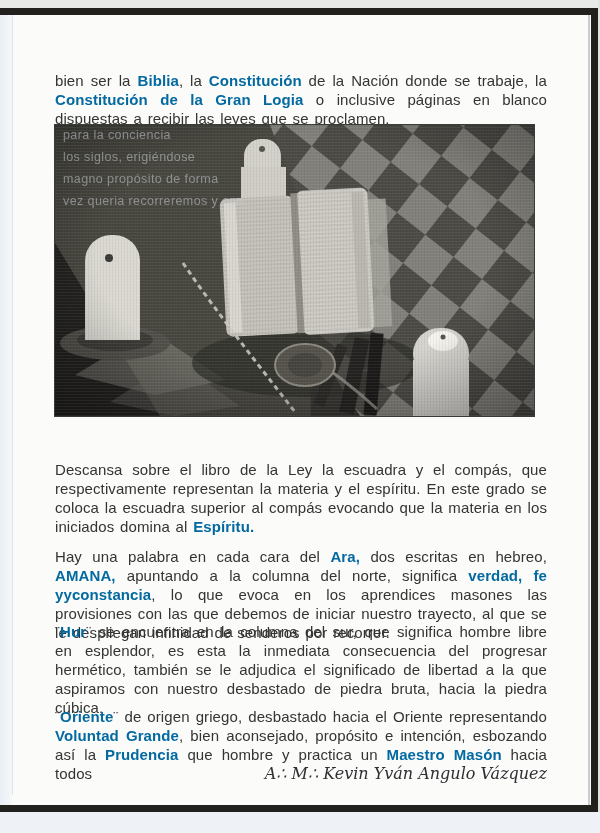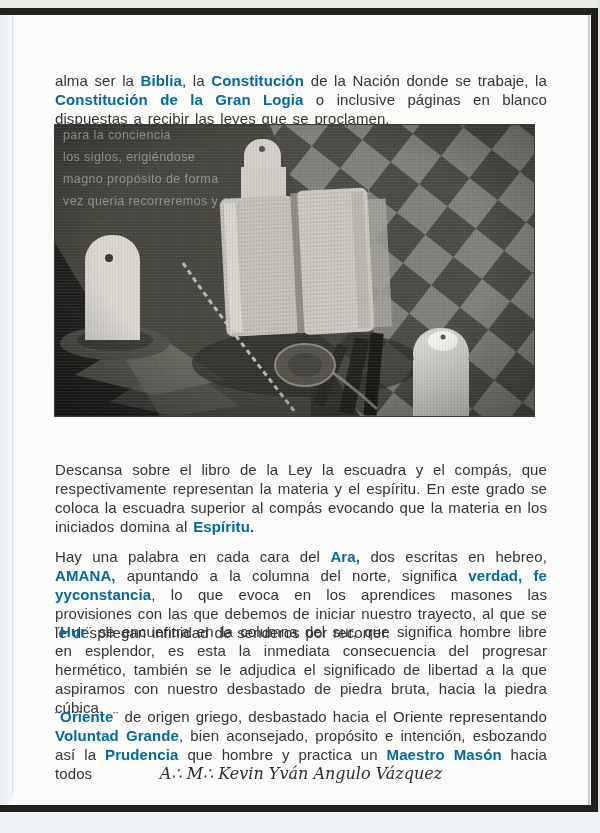--- a/index.html
+++ b/index.html
@@ -31,41 +31,41 @@
   .photo{position:absolute;left:55px;top:125px;width:479px;height:291px;overflow:hidden;
         outline:1px solid #3a3a36;background:#4e4d48;}
   .photo svg{position:absolute;left:0;top:0;width:100%;height:100%;}
   .photo .ghost-line{position:absolute;left:8px;width:440px;font-size:12.5px;
         color:rgba(200,206,214,.55);letter-spacing:.4px;white-space:nowrap;z-index:3;}
   .gl0{top:3px;} .gl1{top:25px;} .gl2{top:47px;} .gl3{top:69px;}
   .photo::after{content:"";position:absolute;inset:0;z-index:4;pointer-events:none;
         background:repeating-linear-gradient(0deg,rgba(255,255,255,.06) 0 1px,transparent 1px 3px),
                    repeating-linear-gradient(90deg,rgba(0,0,0,.05) 0 1px,transparent 1px 3px);}
   
-  .footer{position:absolute;left:55px;top:764px;width:492px;text-align:center;
+  .footer{position:absolute;left:55px;top:764px;width:492px;text-align:right;
         font-family:"DejaVu Serif",serif;font-style:italic;font-size:16px;color:#2e2e33;}
 </style>
 </head>
 <body>
 
 <div class="page">
   <div class="zone-top"></div>
   <div class="zone-right"></div>
   <div class="zone-bottom"></div>
 
   <div class="paper"></div>
   <div class="paper-edge-left2"></div>
   <div class="paper-edge-left"></div>
   <div class="paper-edge-right"></div>
 
   <div class="border-top"></div>
   <div class="border-right"></div>
   <div class="border-bottom"></div>
 
-  <p class="para p1"><span>alma ser la </span><b>Biblia</b><span>, la </span><b>Constitución</b><span> de la Nación donde se trabaje, la </span><b>Constitución de la Gran Logia</b><span> o inclusive páginas en blanco dispuestas a recibir las leyes que se proclamen.</span></p>
+  <p class="para p1"><span>bien ser la </span><b>Biblia</b><span>, la </span><b>Constitución</b><span> de la Nación donde se trabaje, la </span><b>Constitución de la Gran Logia</b><span> o inclusive páginas en blanco dispuestas a recibir las leyes que se proclamen.</span></p>
 
   <div class="ghost-above">
     <span>Es entonces el Ara para</span><span class="gr">del alma</span>
   </div>
 
   <figure class="photo" style="margin:0">
     <svg viewBox="0 0 479 291" preserveAspectRatio="none">
       <defs>
         <linearGradient id="bgGrad" x1="0" y1="0" x2="0" y2="1">
           <stop offset="0" stop-color="#56544f"></stop>

